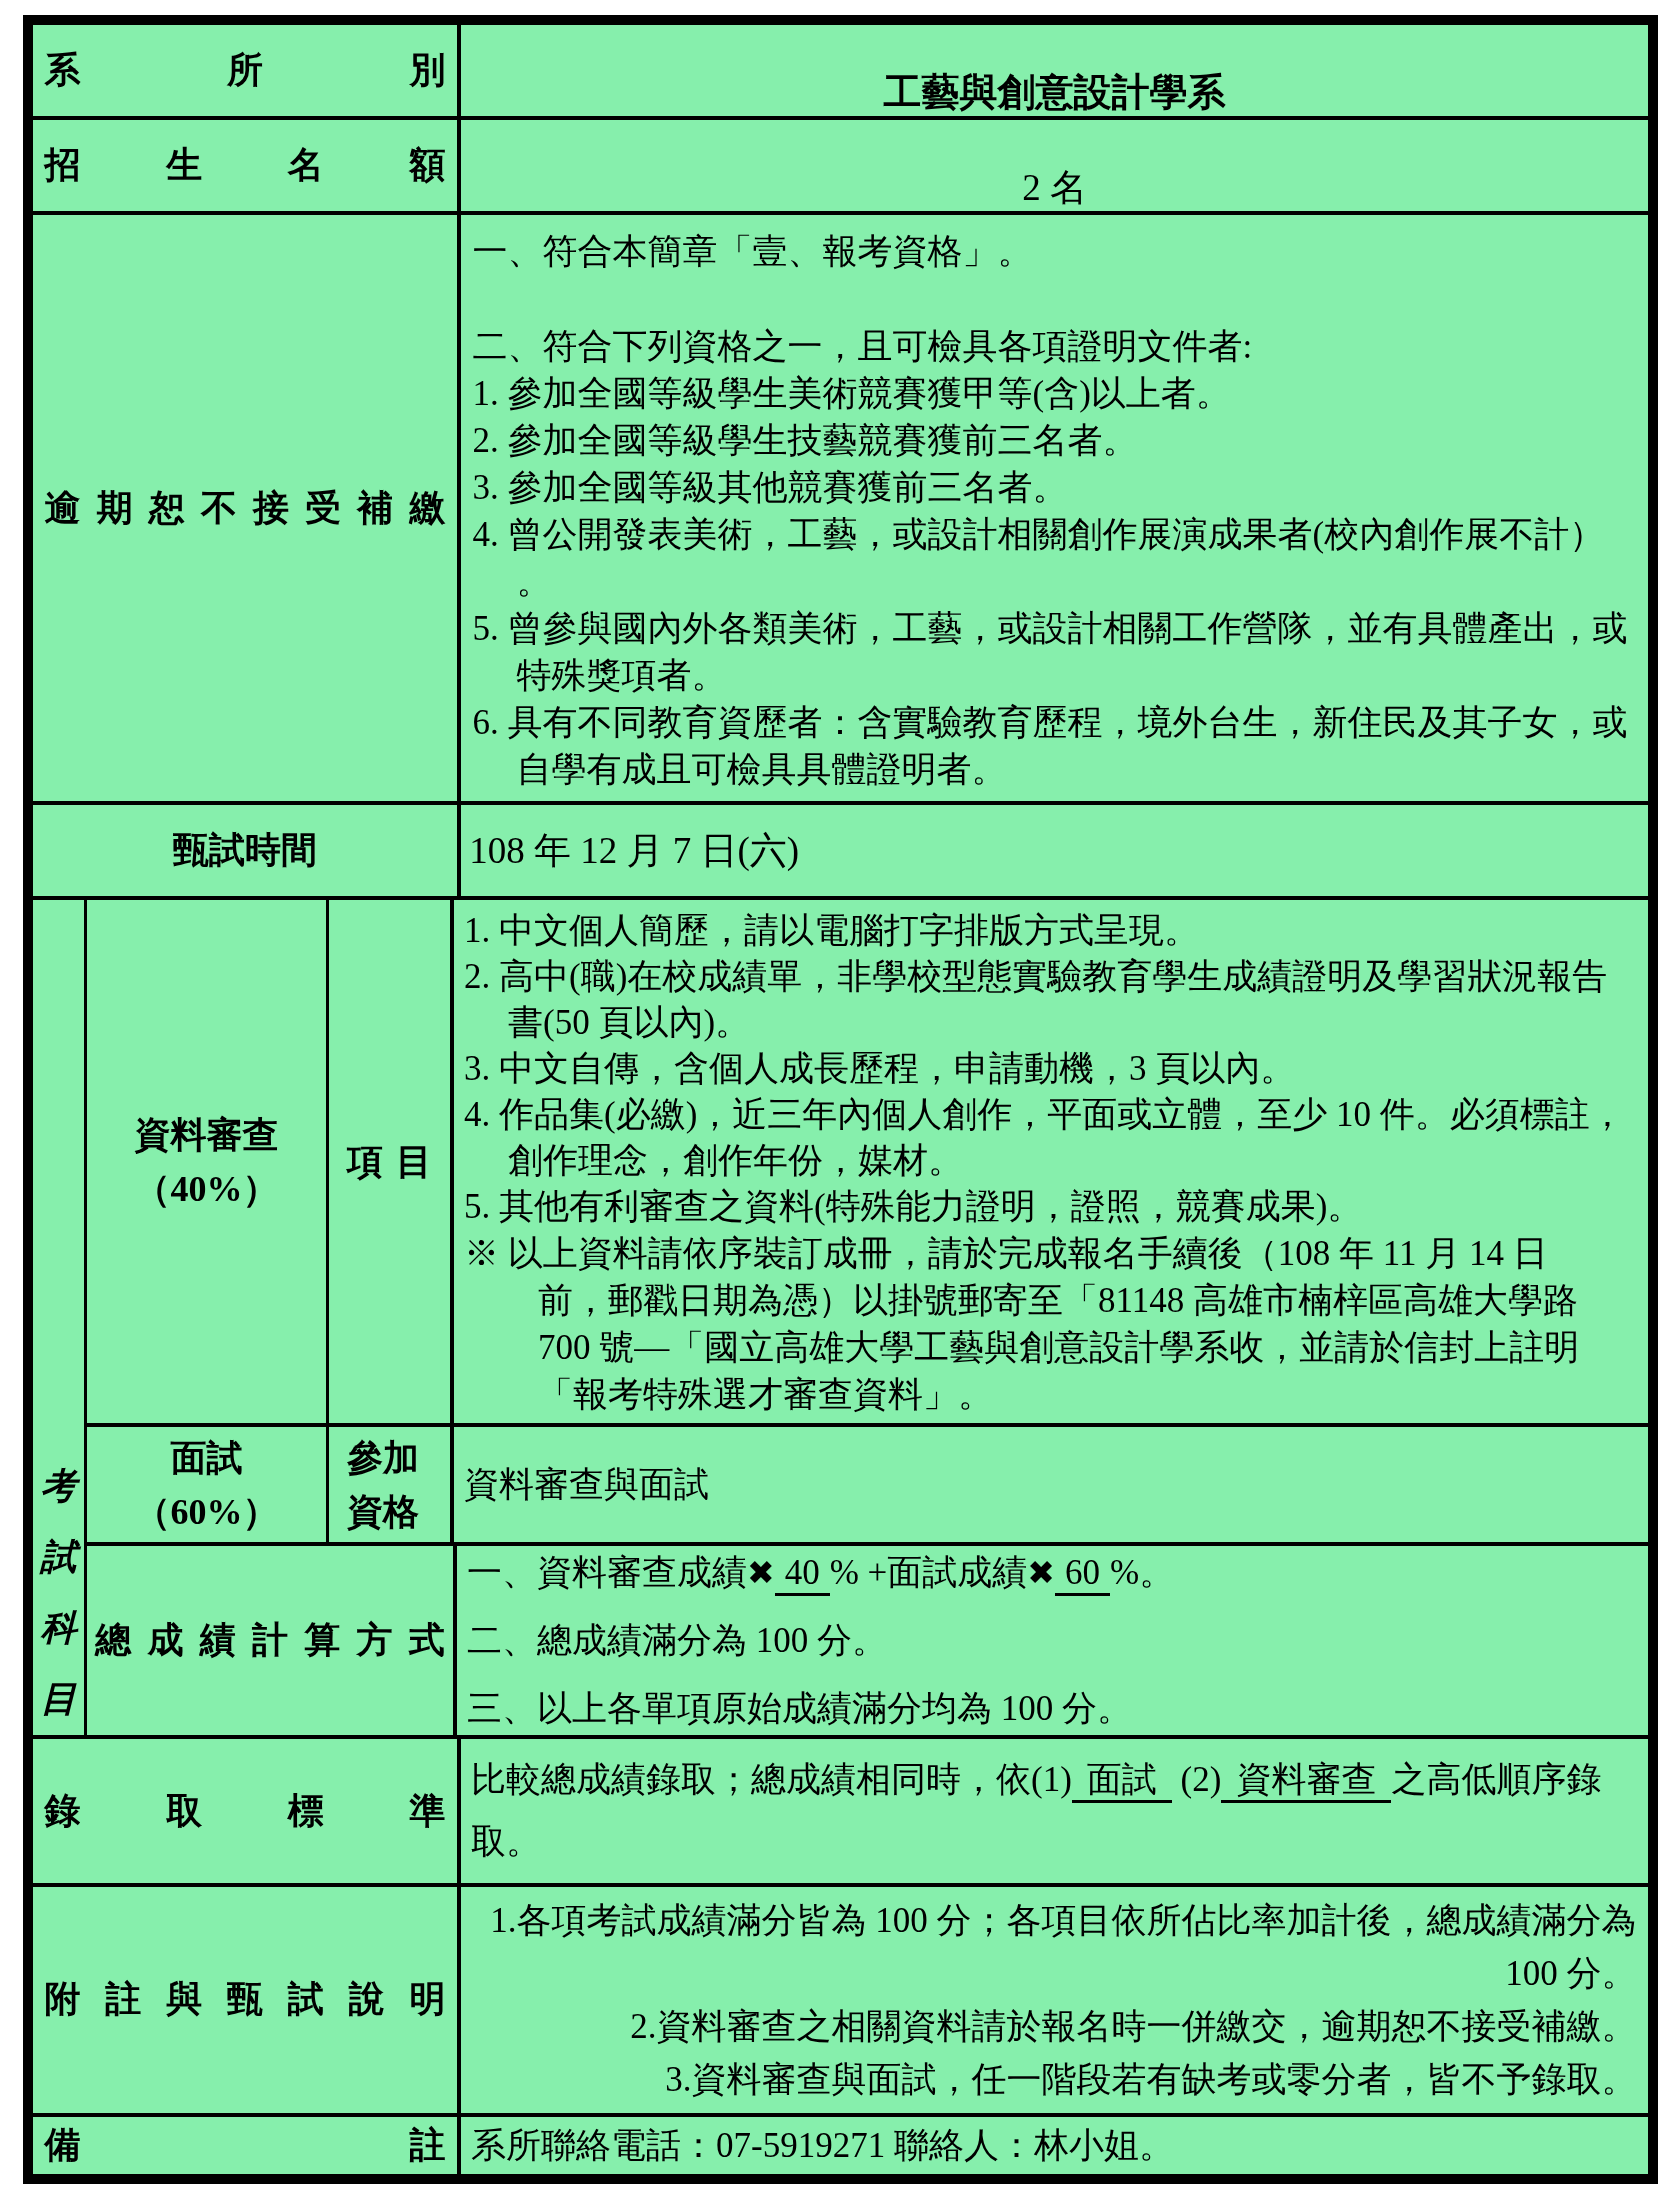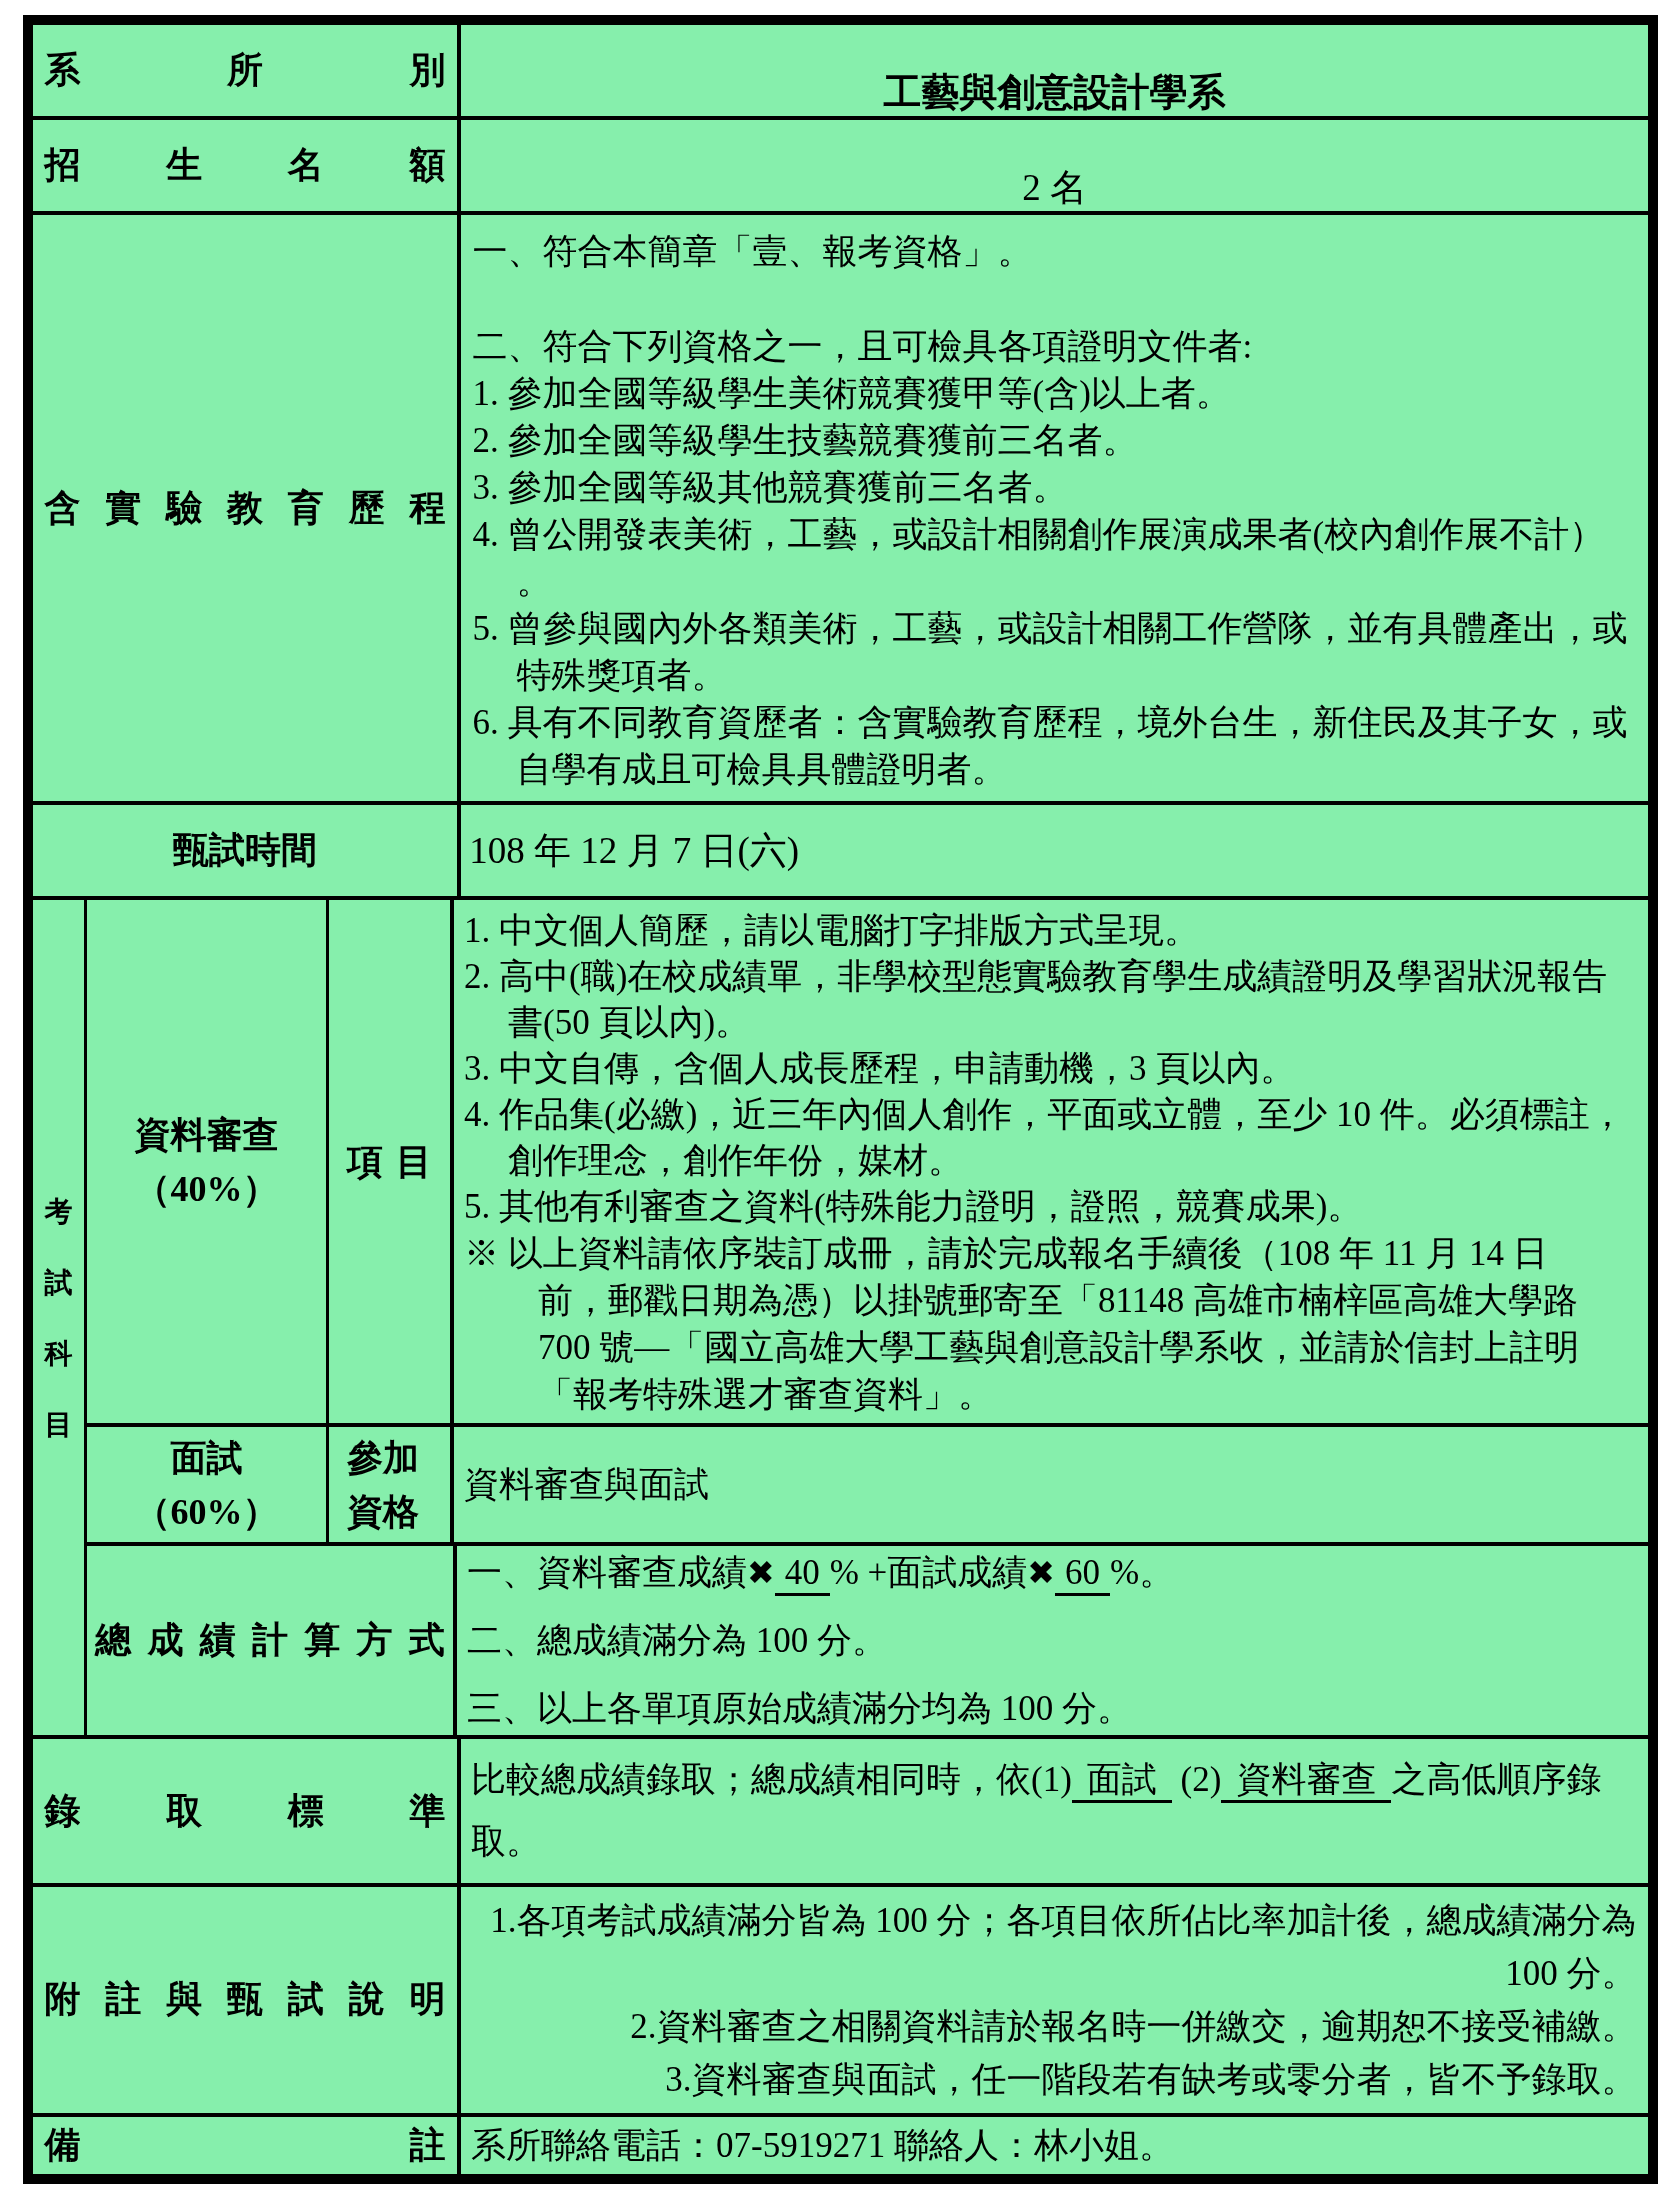--- a/index.html
+++ b/index.html
@@ -39,22 +39,22 @@
   .title-text{font-weight:bold;font-size:38px;}
   .big{font-size:37px;}
   .para{margin:0;}
   .gap-top{margin-top:48px;}
   .hang{margin:0;padding-left:44px;text-indent:-44px;}
   .hang-sm{margin:0;padding-left:38px;text-indent:-38px;line-height:53px;text-align:right;}
   
   .subcol1{
     flex:0 0 54px;width:54px;box-sizing:border-box;
     border-right:3.3px solid #000;
-    display:flex;align-items:center;justify-content:center;
-    font-weight:bold;font-size:28px;
+    display:flex;align-items:flex-end;justify-content:center;
+    font-weight:bold;font-size:36px;font-style:italic;
   }
   .vlabel{width:38px;text-align:center;line-height:71px;word-break:break-all;}
   .subrows{flex:1 1 auto;display:flex;flex-direction:column;}
   .srow{display:flex;flex-direction:row;border-bottom:4.1px solid #000;box-sizing:border-box;flex:0 0 auto;}
   .srow:last-child{border-bottom:none;flex:1 1 auto;}
   .c2{
     flex:0 0 242px;width:242px;box-sizing:border-box;border-right:3.3px solid #000;
     display:flex;align-items:center;justify-content:center;text-align:center;
     font-weight:bold;font-size:36px;line-height:54px;
     white-space:pre-line;
@@ -99,21 +99,21 @@
       <div class="lbl">
         <span class="spread">招生名額</span>
       </div>
       <div class="content hcenter">
         <span class="big">2 名</span>
       </div>
     </div>
 
     <div class="row" style="flex:0 0 583px;">
       <div class="lbl">
-        <span class="spread">含實驗教育歷程</span>
+        <span class="spread">逾期恕不接受補繳</span>
       </div>
       <div class="content pad">
         <p class="para">一、符合本簡章「壹、報考資格」。</p>
         <p class="para gap-top">二、符合下列資格之一，且可檢具各項證明文件者:</p>
         <div class="items-tight">
             <p class="hang">1. 參加全國等級學生美術競賽獲甲等(含)以上者。</p>
             <p class="hang">2. 參加全國等級學生技藝競賽獲前三名者。</p>
             <p class="hang">3. 參加全國等級其他競賽獲前三名者。</p>
             <p class="hang">4. 曾公開發表美術，工藝，或設計相關創作展演成果者(校內創作展不計） 。</p>
             <p class="hang">5. 曾參與國內外各類美術，工藝，或設計相關工作營隊，並有具體產出，或特殊獎項者。</p>

